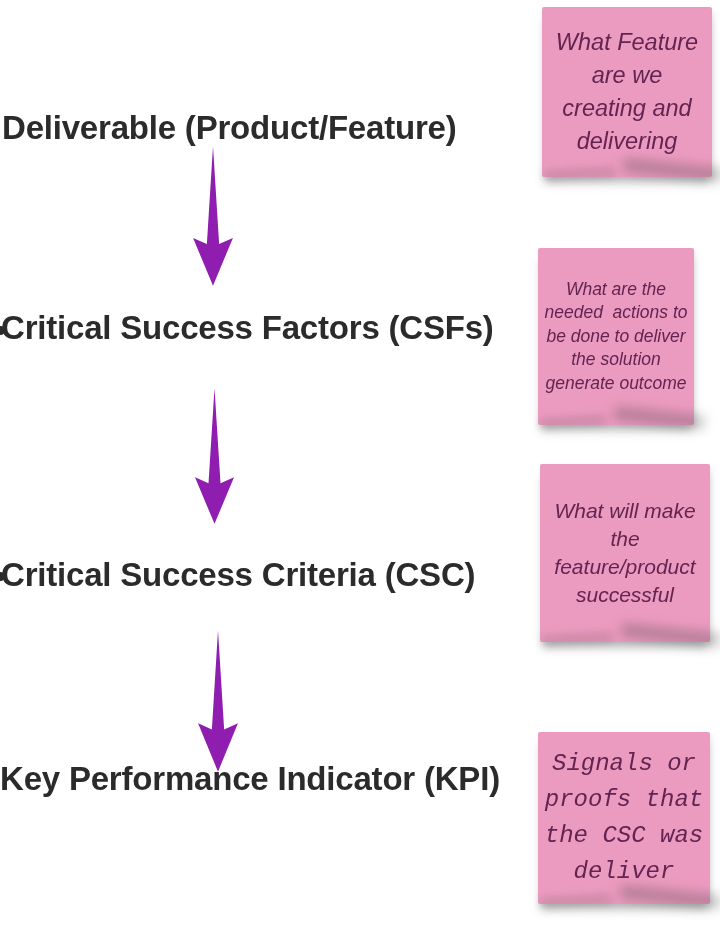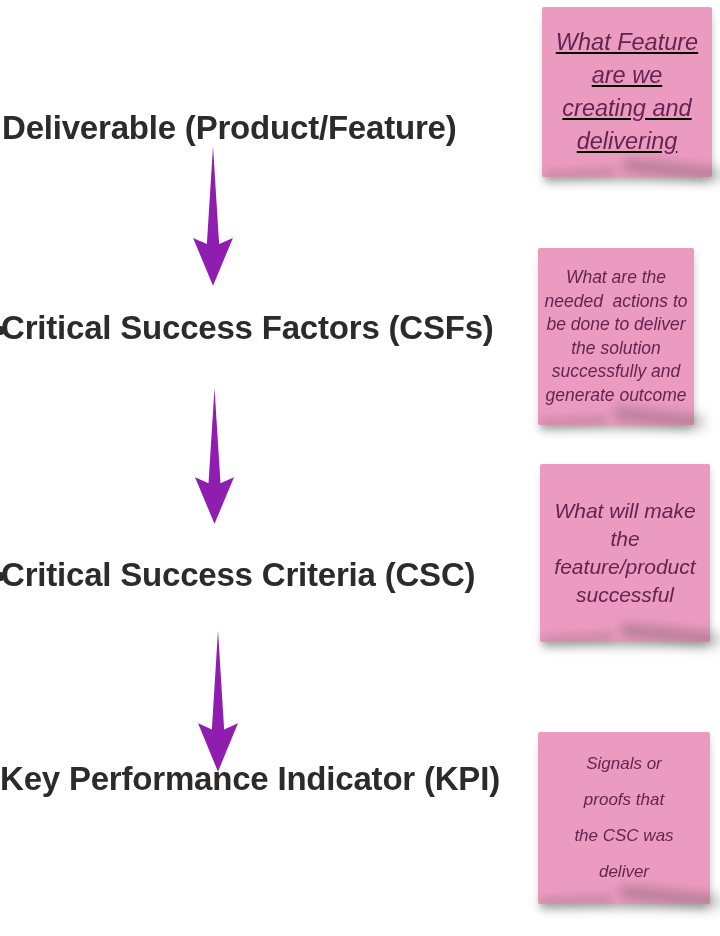--- a/index.html
+++ b/index.html
@@ -65,28 +65,28 @@
     transform:rotate(-3deg);
   }
   .note-text{
     font-style:italic;
     color:var(--note-text, #632451);
     width:100%;
     padding:4px 6px;
   }
   .ln{display:block;white-space:pre-wrap;}
 
-  .n1{left:542px;top:7px;width:170px;height:170px;text-decoration:underline;}
+  .n1{left:542px;top:7px;width:170px;height:170px;}
   .n1 .note-text{font-size:23.5px;line-height:33px;}
   .n2{left:538px;top:248px;width:156px;height:177px;}
   .n2 .note-text{font-size:17.5px;line-height:23.5px;}
   .n3{left:540px;top:464px;width:170px;height:178px;}
   .n3 .note-text{font-size:21px;line-height:28px;}
   .n4{left:538px;top:732px;width:172px;height:172px;}
-  .n4 .note-text{font-size:17px;line-height:36px;}
+  .n4 .note-text{font-size:24px;line-height:36px;font-family:Liberation Mono, monospace;}
 </style>
 </head>
 <body style="--heading: #2b2b2b; --note-bg: #ec9bc0; --note-text: #632451;">
 
 <div class="page">
 
   <div class="heading h1">Deliverable (Product/Feature)</div>
 
   <svg class="arrow a1" viewBox="0 0 60 190" preserveAspectRatio="none">
     <polygon points="30,3 38,132 56,124 30,187 4,124 22,132" stroke-linejoin="round" fill="#8f1db0"></polygon>
@@ -116,21 +116,20 @@
       <span class="ln">delivering</span>
     </div>
   </div>
 
   <div class="note n2">
     <div class="note-text">
       <span class="ln">What are the</span>
       <span class="ln">needed  actions to</span>
       <span class="ln">be done to deliver</span>
       <span class="ln">the solution</span>
-      <span class="ln">successfully and</span>
       <span class="ln">generate outcome</span>
     </div>
   </div>
 
   <div class="note n3">
     <div class="note-text">
       <span class="ln">What will make</span>
       <span class="ln">the</span>
       <span class="ln">feature/product</span>
       <span class="ln">successful</span>

